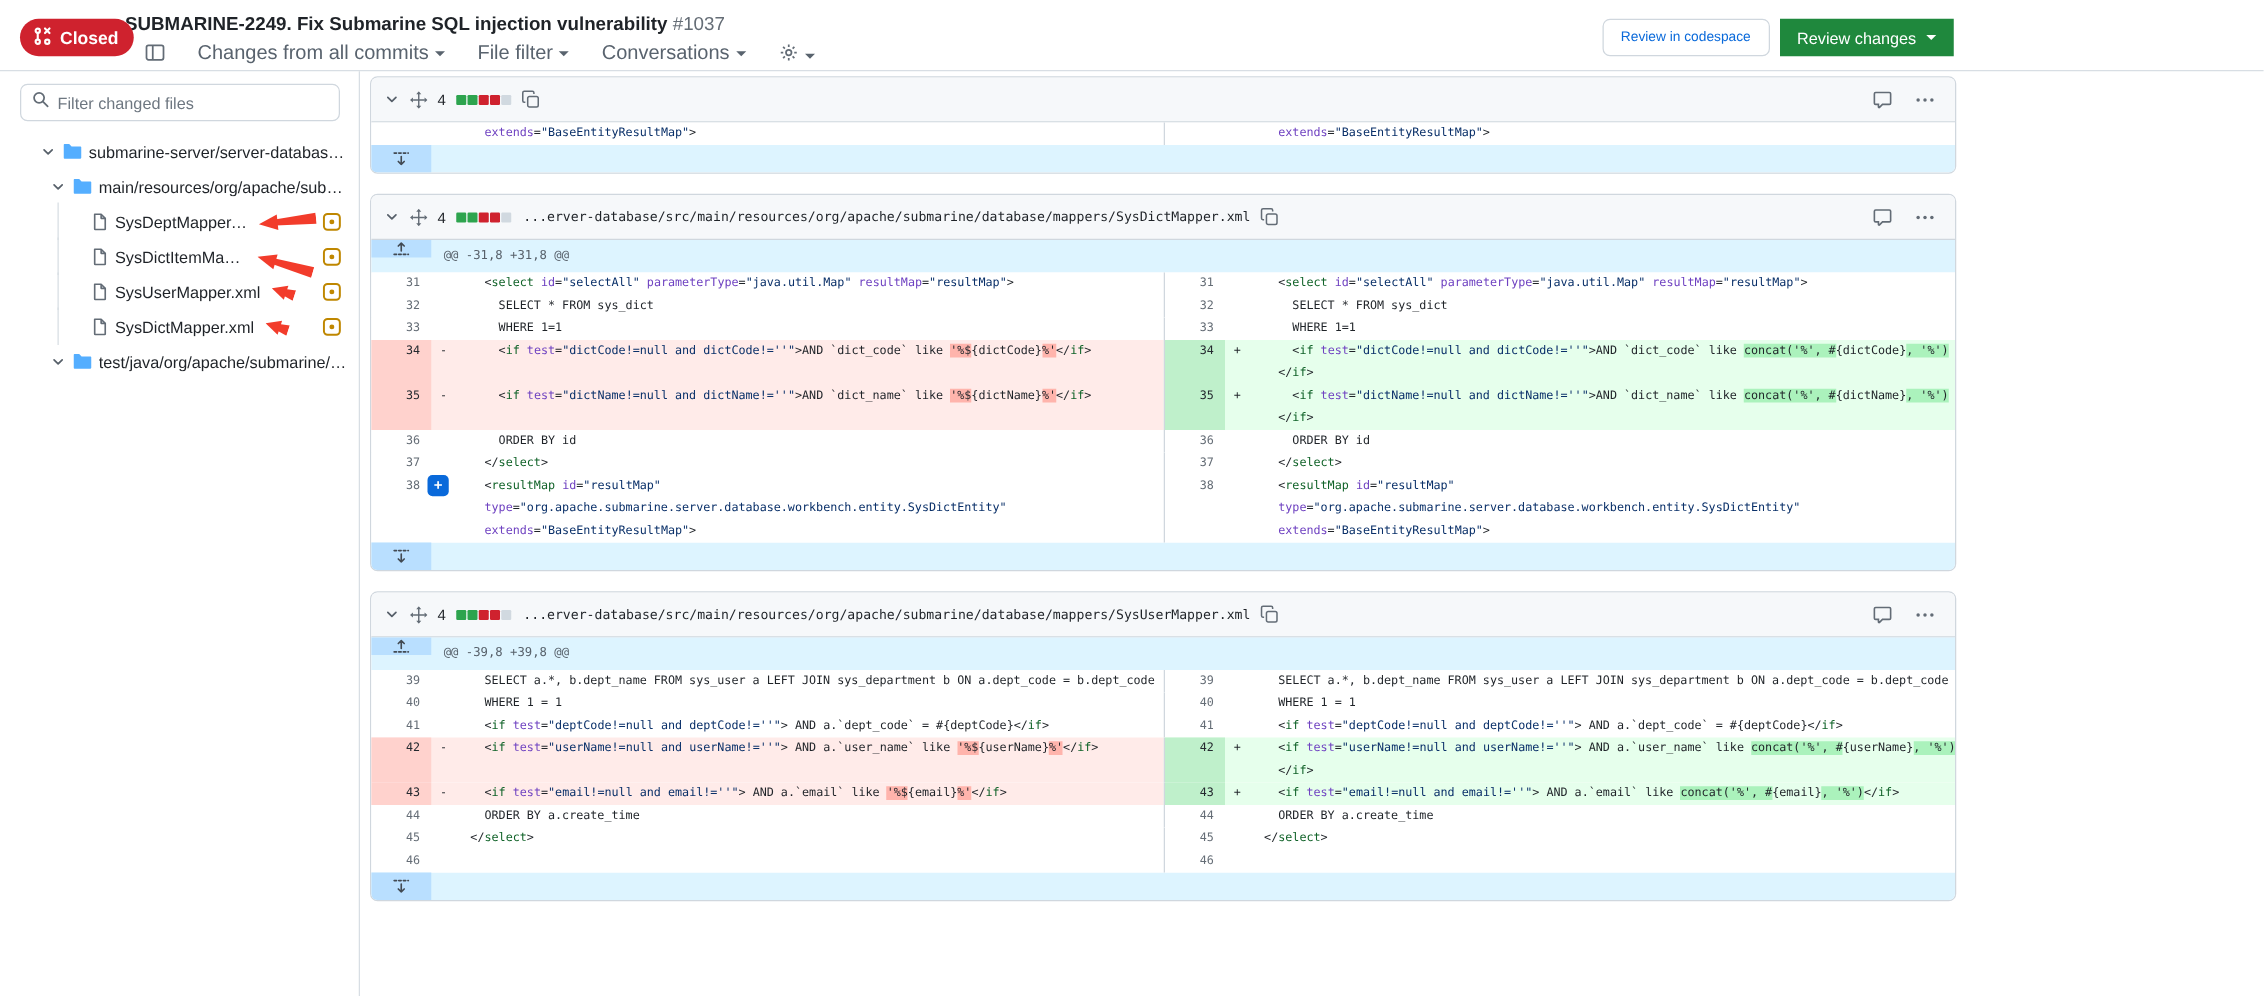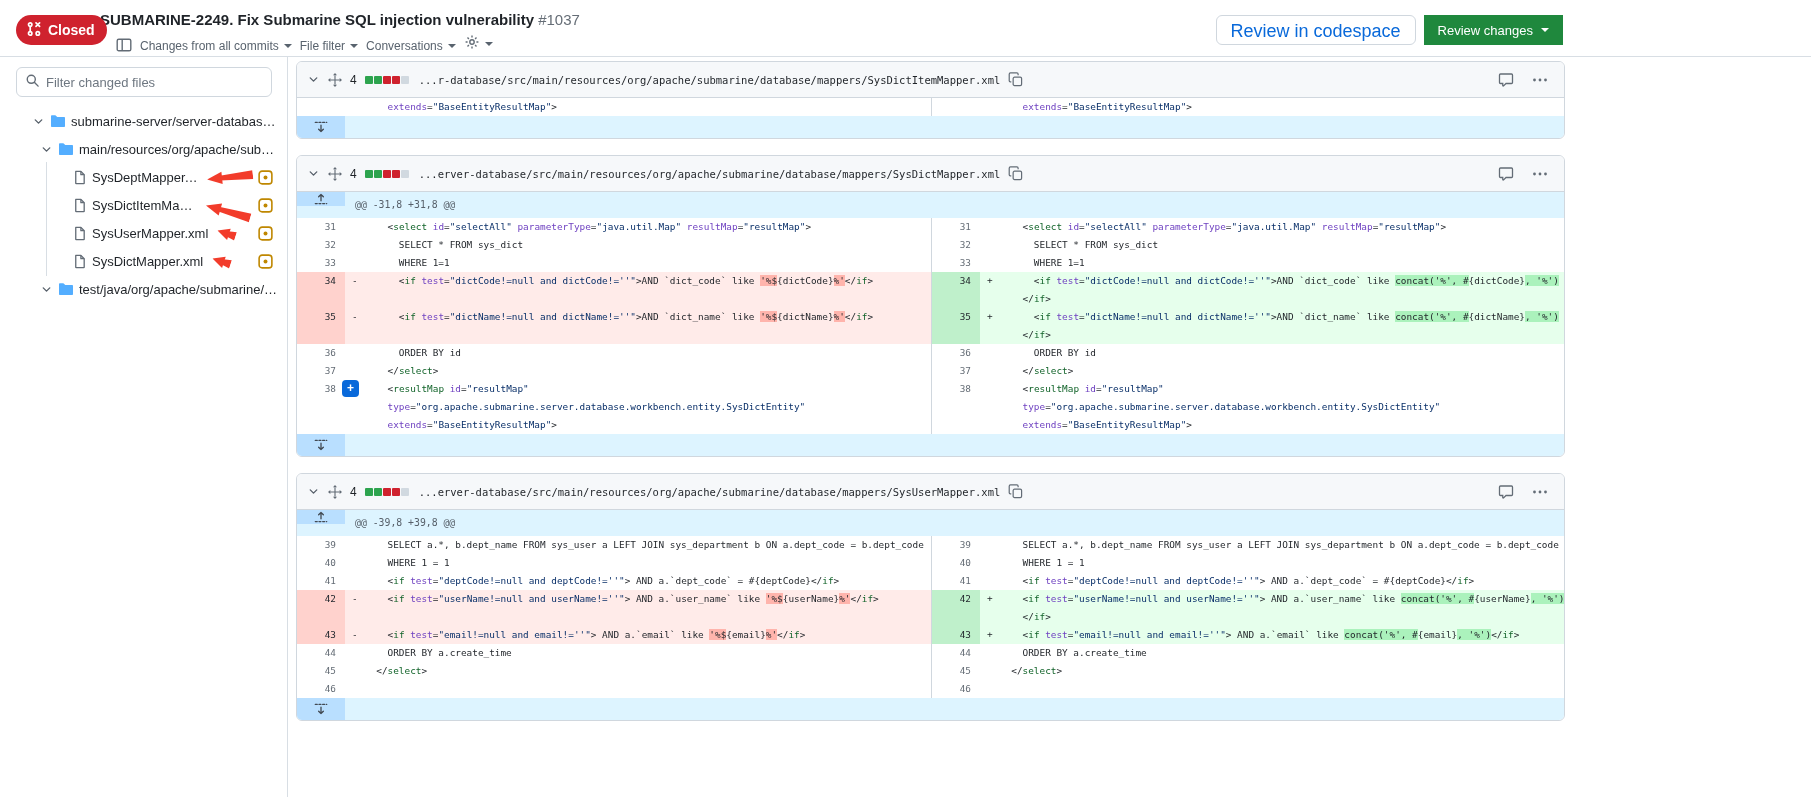--- a/index.html
+++ b/index.html
@@ -5,26 +5,26 @@
 *{box-sizing:border-box;margin:0;padding:0}
 html,body{width:1811px;height:797px;overflow:hidden;background:#fff;
   font-family:"Liberation Sans","DejaVu Sans",sans-serif;color:#1f2328}
 button{background:none;border:none;font:inherit;color:inherit;cursor:pointer;padding:0}
 
 .topbar{height:57px;position:relative;padding:11px 8px 0 100px;border-bottom:1px solid #d8dee4}
 .badge{position:absolute;left:16px;top:15px;height:30px;display:flex;align-items:center;gap:6px;
   background:#cf222e;color:#fff;border-radius:2em;padding:0 12px 0 10px;font-size:14px;font-weight:600}
 .title-row{font-size:15px;font-weight:600;white-space:nowrap}
 .pr-num{color:#656d76;font-weight:400}
-.toolbar{display:flex;align-items:flex-end;gap:8px;margin:6px 0 0 16px;font-size:12px;color:#59636e}
+.toolbar{display:flex;align-items:flex-start;gap:26px;margin:6px 0 0 16px;font-size:16px;color:#59636e}
 .dd{display:flex;align-items:center;gap:5px;cursor:pointer}
 .caret{width:0;height:0;border-left:4px solid transparent;border-right:4px solid transparent;border-top:4px solid #59636e;display:inline-block}
 .actions{position:absolute;right:248px;top:15px;display:flex;gap:8px}
 .btn-codespace{border:1px solid #d0d7de;border-radius:6px;background:#fff;color:#0969da;
-  font-size:18px;font-weight:500;padding:5px 14px;height:30px}
+  font-size:11px;font-weight:500;padding:5px 14px;height:30px}
 .btn-green{display:flex;align-items:center;gap:8px;background:#1f883d;color:#fff;border-radius:0;
   font-size:13px;font-weight:400;padding:5px 14px;height:30px}
 .btn-green .caret{border-top-color:#fff}
 
 .layout{display:flex;height:740px}
 .sidebar{width:288px;flex:none;border-right:1px solid #d8dee4;padding-top:3px}
 .main{width:1285px;flex:none;padding:4px 8px 0 8px}
 
 .filter{margin:7px 16px 10px;width:256px;height:30px;border:1px solid #d0d7de;border-radius:6px;
   display:flex;align-items:center;gap:6px;padding:0 8px;background:#fff}
@@ -277,21 +277,20 @@
             </svg>
           </span>
           <span class="hcount">4</span>
           <span class="blocks">
             <i class="blk a"></i>
             <i class="blk a"></i>
             <i class="blk d"></i>
             <i class="blk d"></i>
             <i class="blk n"></i>
           </span>
-          <span class="hpath">...r-database/src/main/resources/org/apache/submarine/database/mappers/SysDictItemMapper.xml</span>
           <button class="hbtn">
             <svg width="15" height="15" viewBox="0 0 16 16" fill="none" stroke="#636c76" stroke-width="1.3">
               <rect x="5.5" y="5.5" width="9" height="9" rx="1.5"></rect>
               <path d="M3.5 10.5h-1a1.3 1.3 0 0 1-1.2-1.3v-6.9A1.3 1.3 0 0 1 2.6 1h6.9a1.3 1.3 0 0 1 1.3 1.3v1.2"></path>
             </svg>
           </button>
           <span class="hright">
             <button class="hbtn">
               <svg width="16" height="16" viewBox="0 0 16 16">
                 <path d="M2.5 2h11c.55 0 1 .45 1 1v7.5c0 .55-.45 1-1 1H8l-2.4 2.4c-.32.32-.85.1-.85-.35V11.5H2.5c-.55 0-1-.45-1-1V3c0-.55.45-1 1-1z" fill="none" stroke="#636c76" stroke-width="1.3"></path>

